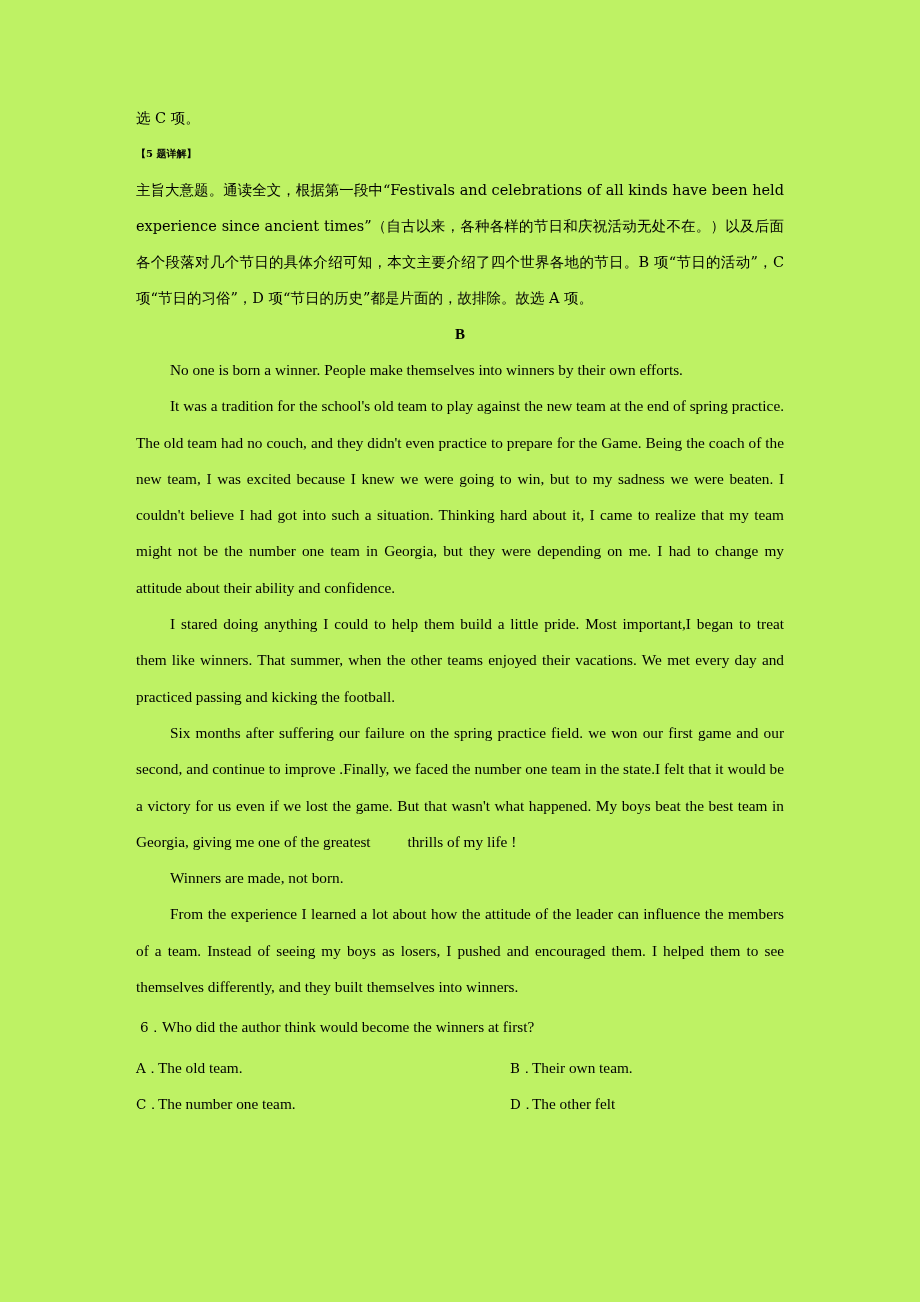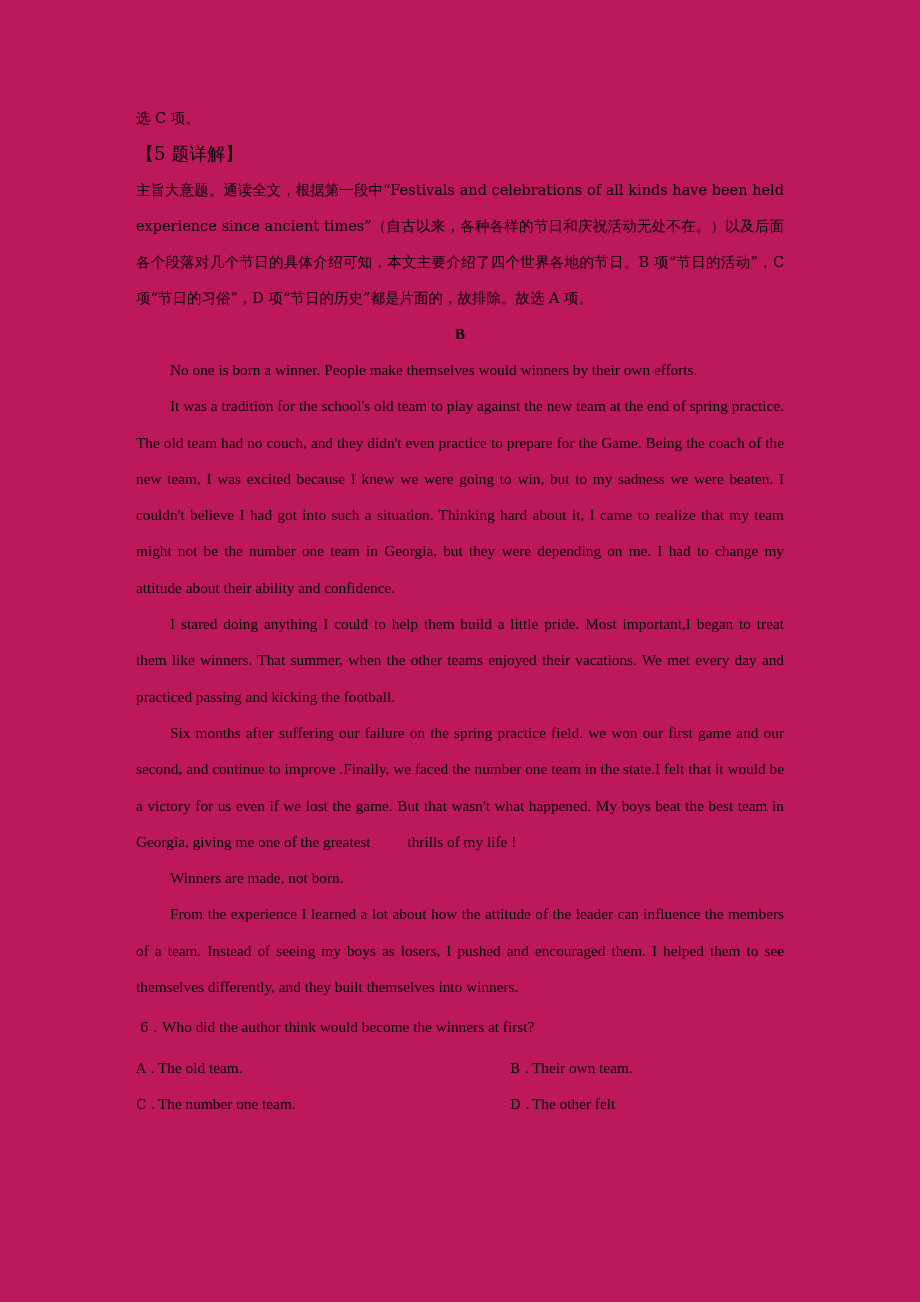--- a/index.html
+++ b/index.html
@@ -9,21 +9,21 @@
   }
   body {
     font-family: "Liberation Serif", serif;
     color: #000000;
   }
   .page {
     position: relative;
     width: 920px;
     height: 1302px;
     margin: 0 auto;
-    background: #be185d;
+    background: #bef264;
     overflow: hidden;
   }
   .content {
     position: absolute;
     left: 136px;
     top: 100px;
     width: 648px;
   }
   .line-cn {
     font-family: "DejaVu Serif", "Liberation Serif", serif;
@@ -34,22 +34,22 @@
   .para-cn {
     font-family: "DejaVu Serif", "Liberation Serif", serif;
     font-size: 14.5px;
     line-height: 36px;
     color: #000;
     text-align: justify;
     text-justify: inter-ideograph;
     margin: 0;
   }
   .bold-head {
-    font-weight: normal;
-    font-size: 18px;
+    font-weight: bold;
+    font-size: 10px;
     line-height: 36px;
     font-family: "DejaVu Serif", "Liberation Serif", serif;
   }
   .section-letter {
     text-align: center;
     font-weight: bold;
     font-size: 15px;
     line-height: 36px;
     font-family: "Liberation Serif", serif;
     margin: 0;
@@ -112,21 +112,21 @@
   <div class="content">
 
     <div class="line-cn">选 C 项。</div>
 
     <div class="bold-head">【5 题详解】</div>
 
     <p class="para-cn">主旨大意题。通读全文，根据第一段中“Festivals and celebrations of all kinds have been held experience since ancient times”（自古以来，各种各样的节日和庆祝活动无处不在。）以及后面各个段落对几个节日的具体介绍可知，本文主要介绍了四个世界各地的节日。B 项“节日的活动”，C 项“节日的习俗”，D 项“节日的历史”都是片面的，故排除。故选 A 项。</p>
 
     <p class="section-letter">B</p>
 
-    <p class="para-en">No one is born a winner. People make themselves would winners by their own efforts.</p>
+    <p class="para-en">No one is born a winner. People make themselves into winners by their own efforts.</p>
     <p class="para-en">It was a tradition for the school's old team to play against the new team at the end of spring practice. The old team had no couch, and they didn't even practice to prepare for the Game. Being the coach of the new team, I was excited because I knew we were going to win, but to my sadness we were beaten. I couldn't believe I had got into such a situation. Thinking hard about it, I came to realize that my team might not be the number one team in Georgia, but they were depending on me. I had to change my attitude about their ability and confidence.</p>
     <p class="para-en">I stared doing anything I could to help them build a little pride. Most important,I began to treat them like winners. That summer, when the other teams enjoyed their vacations. We met every day and practiced passing and kicking the football.</p>
 
     <p class="para-en"><span>Six months after suffering our failure on the spring practice field. we won our first game and our second, and continue to improve .Finally, we faced the number one team in the state.I felt that it would be a victory for us even if we lost the game. But that wasn't what happened. My boys beat the best team in Georgia, giving me one of the greatest </span><span class="underline-word">thrills</span><span> of my life !</span></p>
 
     <p class="para-en">Winners are made, not born.</p>
 
     <p class="para-en">From the experience I learned a lot about how the attitude of the leader can influence the members of a team. Instead of seeing my boys as losers, I pushed and encouraged them. I helped them to see themselves differently, and they built themselves into winners.</p>
 
     <p class="q-line"><span class="q-num">6．</span><span>Who did the author think would become the winners at first?</span></p>

